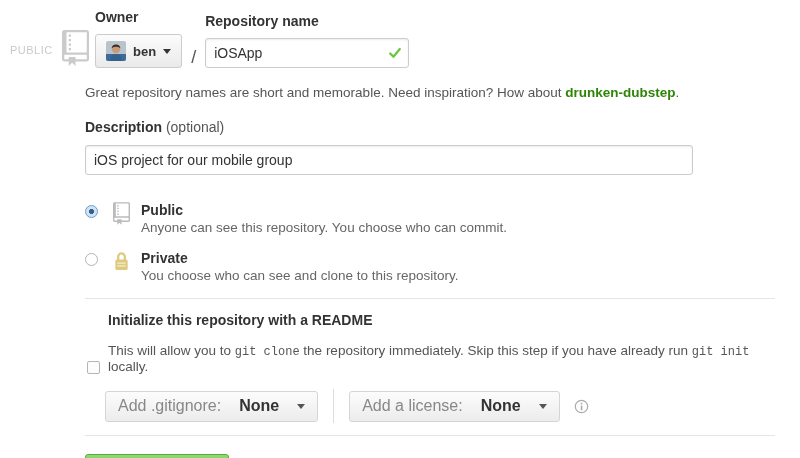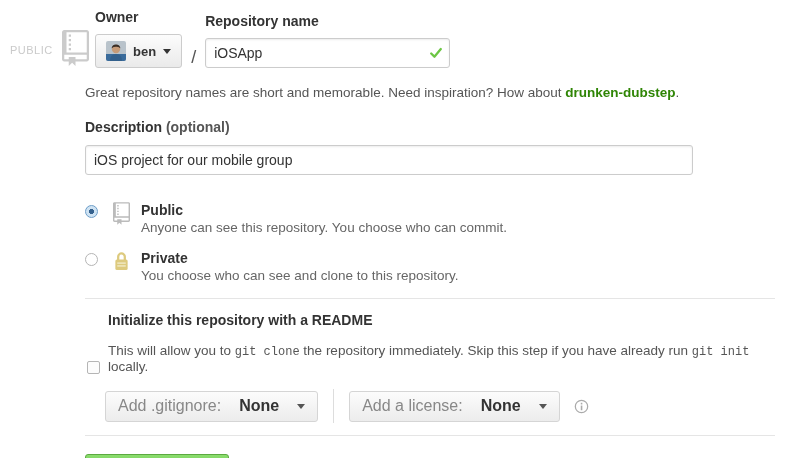--- a/index.html
+++ b/index.html
@@ -26,26 +26,26 @@
   .avatar { width: 20px; height: 20px; border-radius: 2px; overflow: hidden; display: block; }
   .caret { width: 0; height: 0; border-left: 4px solid transparent; border-right: 4px solid transparent; border-top: 5px solid #333; display: inline-block; }
   .caret.gray { border-top-color: #555; }
   .slash { font-size: 18px; color: #555; margin: 30px 9px 0 9px; }
   .repo-wrap { position: relative; display: inline-block; }
   input[type="text"] {
     height: 30px; border: 1px solid #ccc; border-radius: 3px; padding: 5px 8px;
     font-size: 14px; color: #333; font-family: "Liberation Sans", sans-serif;
     box-shadow: inset 0 1px 2px rgba(0,0,0,.08); background: #fff; outline: none;
   }
-  .repo-input { width: 245px; padding-right: 28px; }
+  .repo-input { width: 204px; padding-right: 28px; }
   .check-icon { position: absolute; right: 7px; top: 8px; }
   .hint { margin-top: 17px; font-size: 13.5px; color: #555; }
   .hint b { color: #2f8505; }
   .desc-section { margin-top: 19px; }
-  .optional { font-weight: bold; color: #555; }
+  .optional { font-weight: normal; color: #555; }
   .desc-input { width: 608px; margin-top: 1px; }
   .visibility { margin-top: 27px; }
   .vis-row { display: flex; align-items: flex-start; margin-bottom: 15px; cursor: pointer; }
   .radio { width: 13px; height: 13px; border-radius: 50%; border: 1px solid #b5b5b5; background: #fff; margin-top: 3px; flex: none; }
   .radio.checked {
     border-color: #6d9ec9;
     background: radial-gradient(circle, #35618e 0 2.6px, #cfe3f3 2.7px);
   }
   .vis-icon { width: 22px; margin: 0 9px 0 12px; text-align: center; flex: none; }
   .vis-title { font-weight: bold; font-size: 14px; color: #333; }

